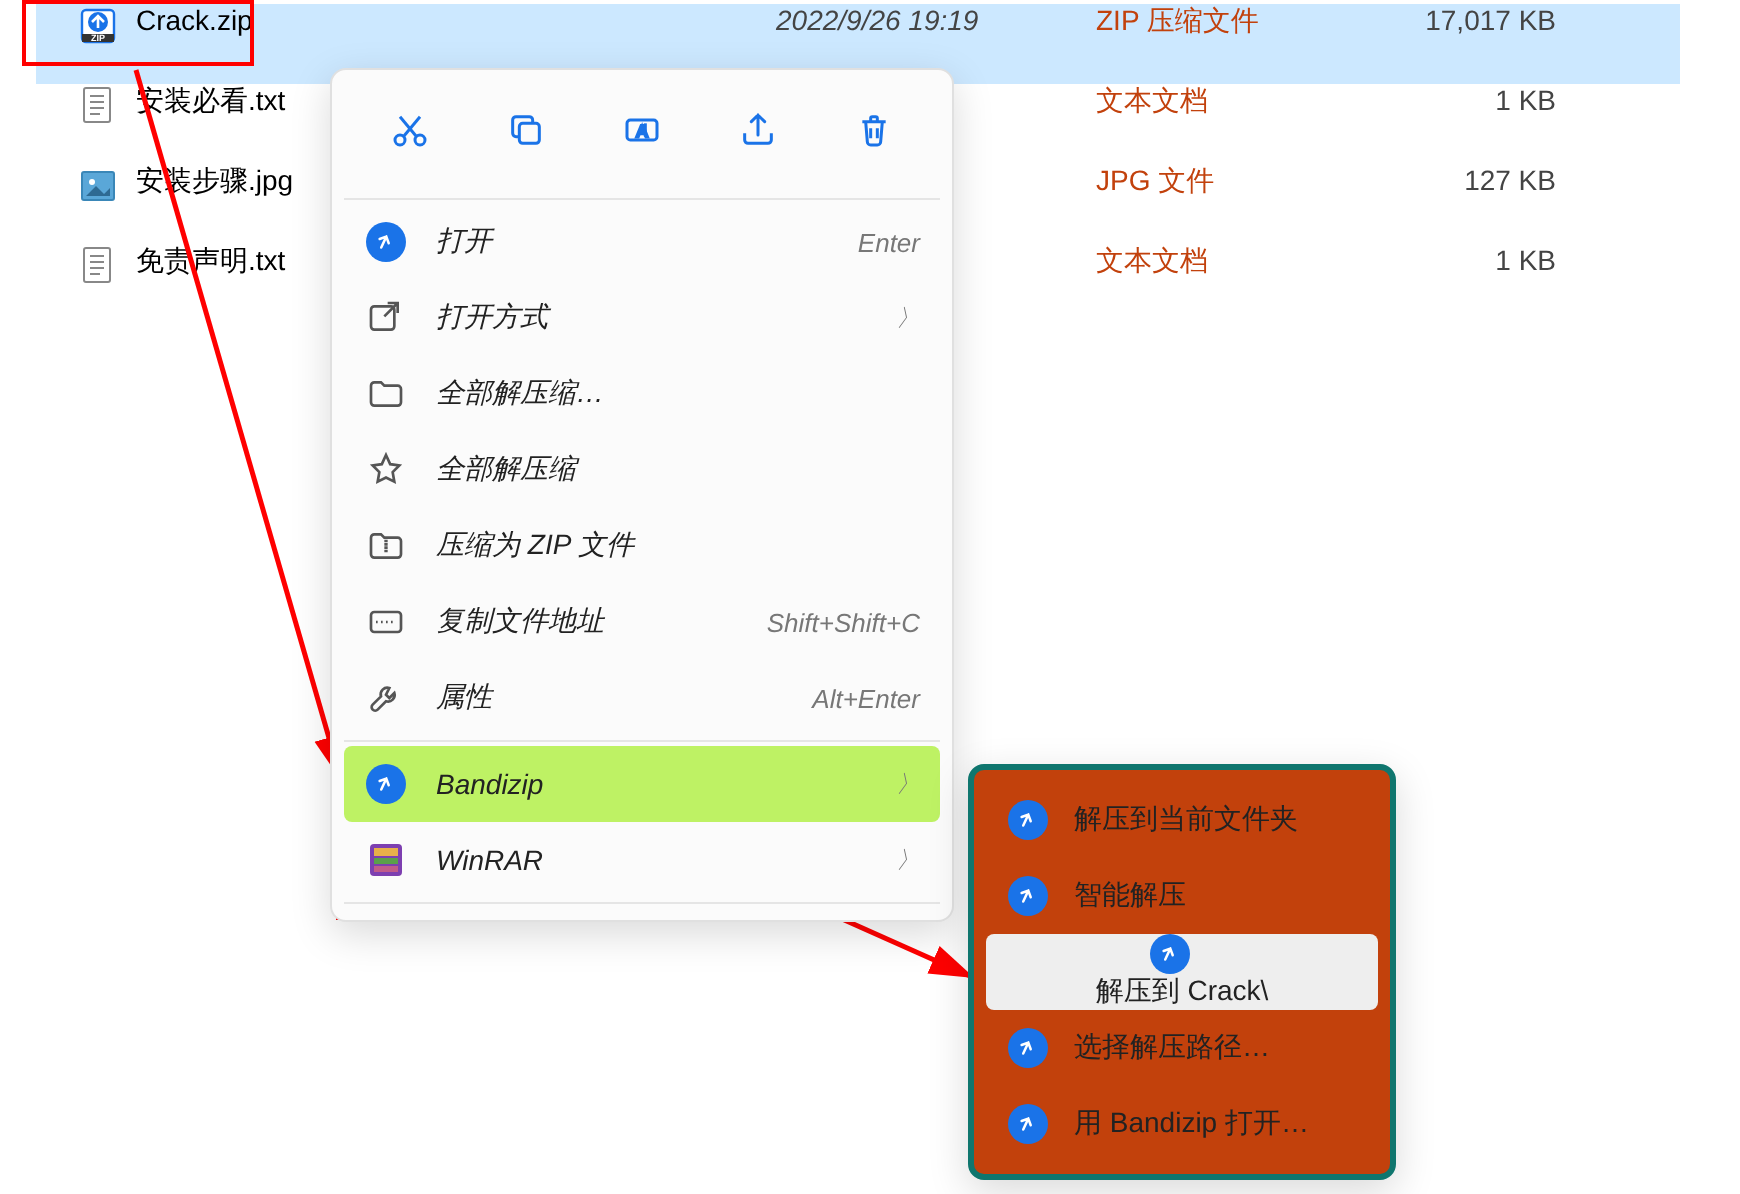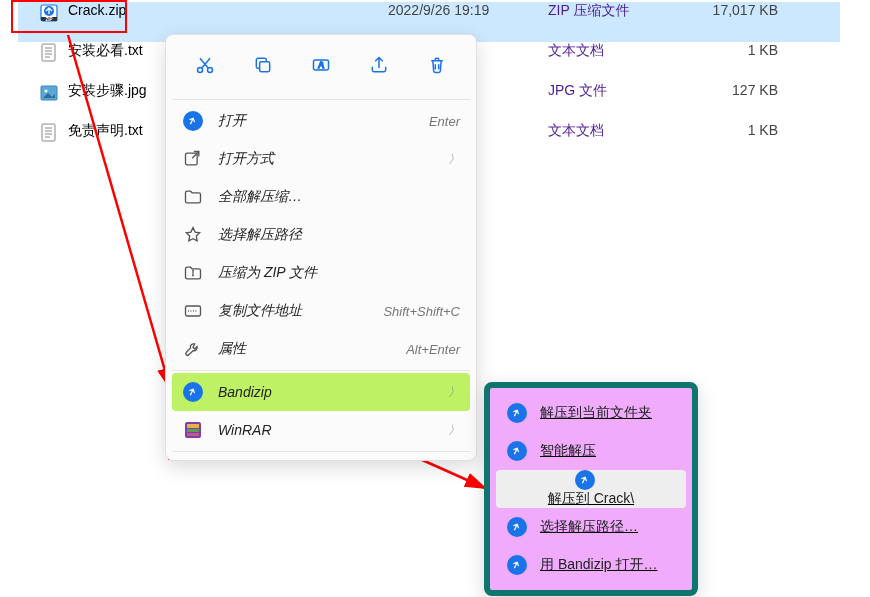--- a/index.html
+++ b/index.html
@@ -3,22 +3,22 @@
   <meta charset="utf-8">
   <style>
     * { margin: 0; padding: 0; box-sizing: border-box; font-family: "Segoe UI", "Microsoft YaHei", sans-serif; }
     body { background: #fff; width: 870px; height: 597px; position: relative; overflow: hidden; }
     
     .file-list { position: absolute; top: 2px; left: 18px; right: 30px; }
     .file-row { display: flex; align-items: flex-start; height: 40px; font-size: 14px; padding-left: 20px; }
     .file-row.selected { background: #cce8ff; }
     .file-icon { width: 22px; height: 22px; margin-right: 8px; display: flex; align-items: center; justify-content: center; }
     .file-name { flex: 0 0 320px; color: #000; }
-    .file-date { flex: 0 0 160px; color: #444; }
-    .file-type { flex: 0 0 130px; color: #4c1d95; }
+    .file-date { flex: 0 0 160px; color: #444; font-style: italic; }
+    .file-type { flex: 0 0 130px; color: #c2410c; }
     .file-size { flex: 0 0 100px; text-align: right; color: #444; }
     
     .highlight-box { position: absolute; border: 2px solid #ff0000; pointer-events: none; }
     .hb1 { top: 0px; left: 11px; width: 116px; height: 33px; }
     .hb2 { top: 385px; left: 168px; width: 304px; height: 75px; }
     .hb3 { top: 471px; left: 486px; width: 176px; height: 35px; }
     
     .arrow { position: absolute; pointer-events: none; }
     
     .context-menu {
@@ -31,22 +31,22 @@
     .menu-sep { height: 1px; background: #e5e5e5; margin: 2px 0; }
     .menu-item { display: flex; align-items: center; height: 38px; padding: 0 10px; border-radius: 4px; cursor: pointer; font-size: 14px; color: #222; font-style: italic; }
     .menu-item:hover, .menu-item.hovered { background: #bef264; }
     .menu-item .mi-icon { width: 22px; height: 22px; margin-right: 14px; display: flex; align-items: center; justify-content: center; }
     .menu-item .mi-label { flex: 1; }
     .menu-item .mi-hint { color: #777; font-size: 13px; margin-left: 10px; white-space: nowrap; }
     .menu-item .mi-arrow { color: #777; font-size: 12px; margin-left: 6px; }
     
     .submenu {
       position: absolute; top: 382px; left: 484px; width: 214px;
-      background: #f0abfc; border: 6px solid #0f766e; border-radius: 8px;
-      box-shadow: 0 6px 20px rgba(0,0,0,0.15); padding: 6px; text-decoration: underline;
+      background: #c2410c; border: 3px solid #0f766e; border-radius: 8px;
+      box-shadow: 0 6px 20px rgba(0,0,0,0.15); padding: 6px;
     }
     .sub-item { display: flex; align-items: center; height: 38px; padding: 0 10px; border-radius: 4px; cursor: pointer; font-size: 14px; color: #222; }
     .sub-item:hover, .sub-item.hovered { background: #eeeeee; flex-direction: column; }
     .sub-item .si-icon { width: 22px; height: 22px; margin-right: 12px; display: flex; align-items: center; justify-content: center; }
     .sub-item .si-label { flex: 1; white-space: nowrap; }
     
     .bandizip-circle { width: 20px; height: 20px; border-radius: 50%; background: #1a73e8; display: flex; align-items: center; justify-content: center; }
     .bandizip-circle svg { width: 12px; height: 12px; }
   </style>
 </head>
@@ -200,21 +200,21 @@
           </svg>
         </span>
         <span class="mi-label">全部解压缩…</span>
       </div>
       <div class="menu-item">
         <span class="mi-icon">
           <svg width="20" height="20" viewBox="0 0 24 24" fill="none" stroke="#555" stroke-width="1.6">
             <path d="M12 3 l2.5 5.5 L20 9.3 l-4 4 l1 5.7 L12 16.5 L7 19 l1 -5.7 l-4 -4 l5.5 -0.8 Z"></path>
           </svg>
         </span>
-        <span class="mi-label">选择解压路径</span>
+        <span class="mi-label">全部解压缩</span>
       </div>
       <div class="menu-item">
         <span class="mi-icon">
           <svg width="20" height="20" viewBox="0 0 24 24" fill="none" stroke="#555" stroke-width="1.6">
             <path d="M3 7 a2 2 0 0 1 2 -2 h4 l2 2 h8 a2 2 0 0 1 2 2 v8 a2 2 0 0 1 -2 2 H5 a2 2 0 0 1 -2 -2 Z"></path>
             <path d="M11 9 h2 M11 11 h2 M11 13 h2 M11 15 h2"></path>
           </svg>
         </span>
         <span class="mi-label">压缩为 ZIP 文件</span>
       </div>

